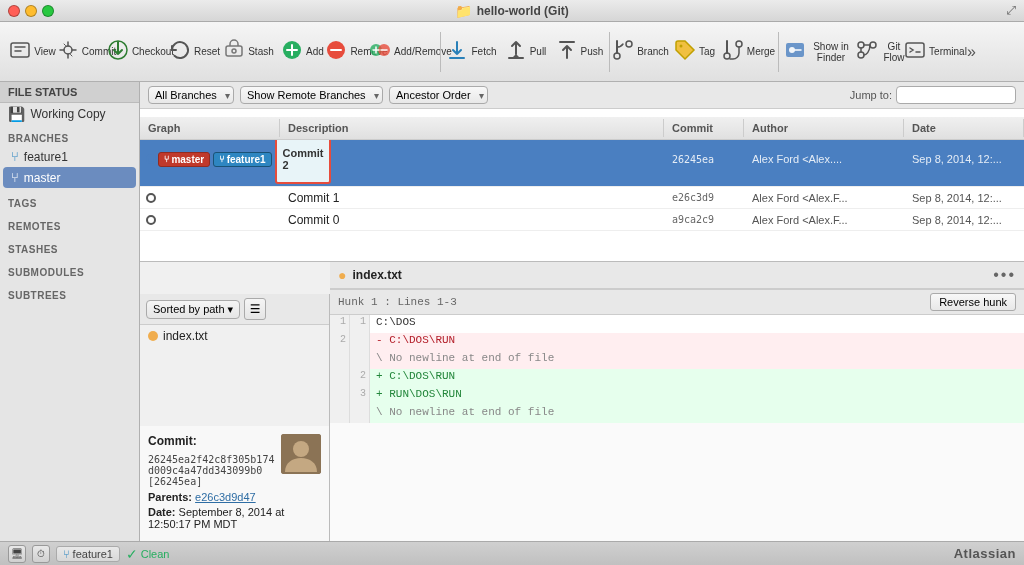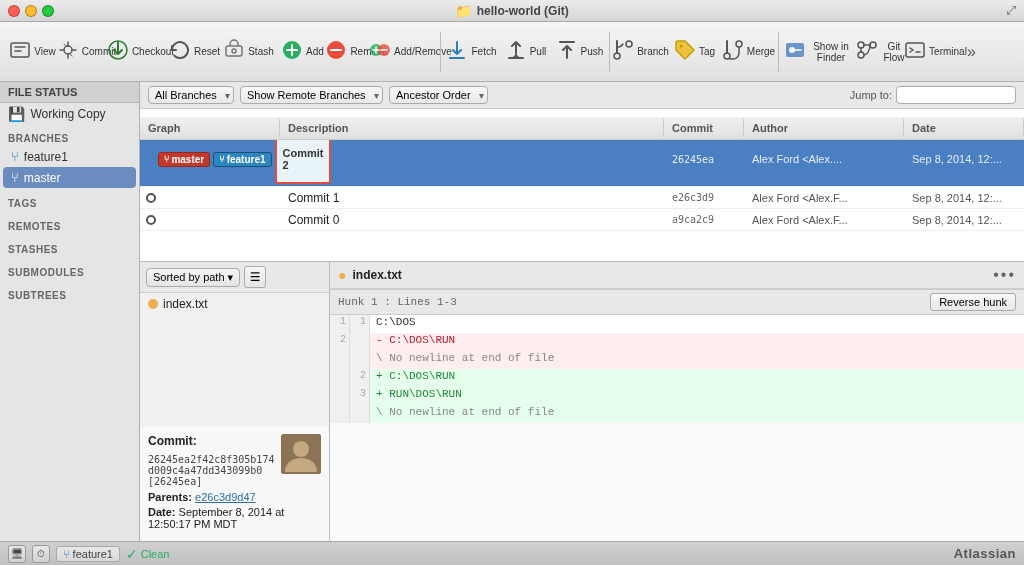--- a/index.html
+++ b/index.html
@@ -307,20 +307,21 @@
       border-top: 1px solid #bbb;
     }
 
     
     .file-panel {
       width: 190px;
       background: #f0f0f0;
       border-right: 1px solid #bbb;
       display: flex;
       flex-direction: column;
+      margin-top: 32px;
     }
     .file-panel-toolbar {
       display: flex;
       align-items: center;
       gap: 4px;
       padding: 4px 6px;
       border-bottom: 1px solid #ccc;
       background: #e8e8e8;
     }
     .sort-btn {

